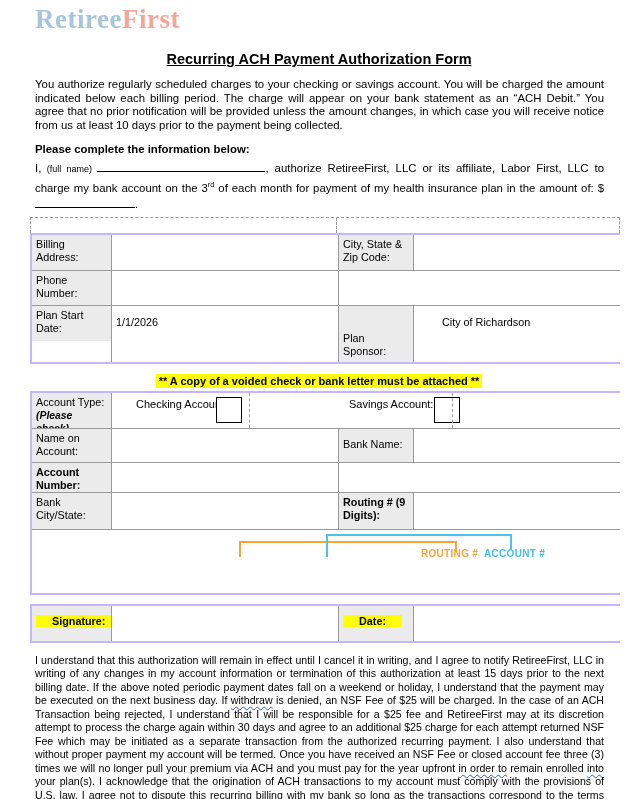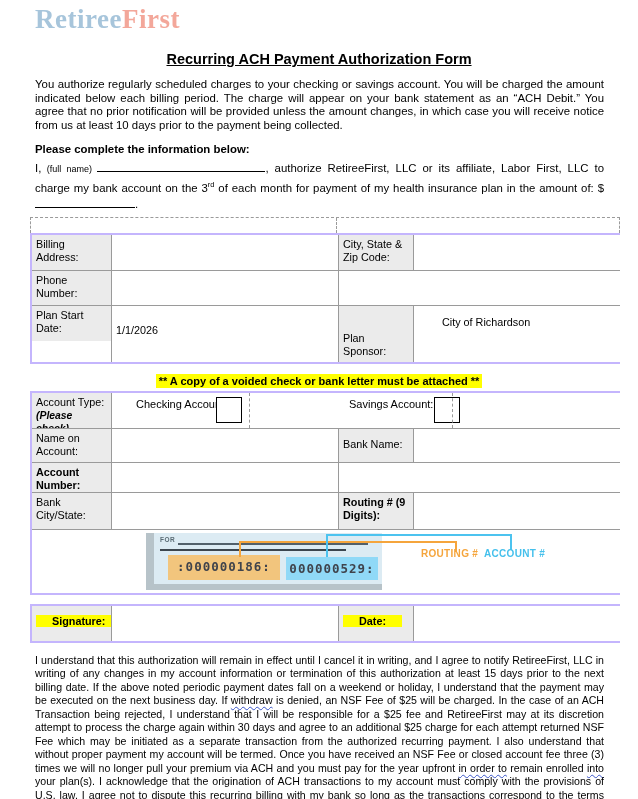--- a/index.html
+++ b/index.html
@@ -104,21 +104,21 @@
       <div class="cell c1 r1 lbl" style="height:35px;">Billing Address:</div>
       <div class="cell r1 val"></div>
       <div class="cell r1 lbl">City, State &amp; Zip Code:</div>
       <div class="cell r1 val"></div>
 
       <div class="cell c1 lbl" style="height:35px;">Phone Number:</div>
       <div class="cell val"></div>
       <div class="cell val" style="grid-column:span 2;"></div>
 
       <div class="cell c1 lbl" style="height:36px;">Plan Start Date:</div>
-      <div class="cell val" style="padding-top:18px;">1/1/2026</div>
+      <div class="cell val" style="padding-top:10px;">1/1/2026</div>
       <div class="cell lbl" style="padding-top:26px;">Plan Sponsor:</div>
       <div class="cell val" style="padding-top:10px;padding-left:28px;">City of Richardson</div>
     </div>
   </div>
 
   <div class="banner">
     <span>** A copy of a voided check or bank letter must be attached **</span>
   </div>
 
   <div class="tbl-wrap" style="margin-top:2px;">
@@ -147,27 +147,20 @@
       <div class="cell c1 lbl bold" style="height:30px;">Account Number:</div>
       <div class="cell val"></div>
       <div class="cell val" style="grid-column:span 2;"></div>
 
       <div class="cell c1 lbl" style="height:37px;">Bank City/State:</div>
       <div class="cell val"></div>
       <div class="cell lbl bold">Routing # (9 Digits):</div>
       <div class="cell val"></div>
 
       <div class="cell c1 val check-cell" style="grid-column:span 4;">
-        <div class="check-img">
-          <span class="for">FOR</span>
-          <span class="ln1"></span>
-          <span class="ln2"></span>
-          <span class="micr routing">:000000186:</span>
-          <span class="micr account">000000529:</span>
-        </div>
         <span class="bracket br-orange"></span>
         <span class="bracket br-blue"></span>
         <span class="caption cap-routing">ROUTING #</span>
         <span class="caption cap-account">ACCOUNT #</span>
       </div>
     </div>
   </div>
 
   <div class="tbl-wrap sig">
     <div class="grid g4">

